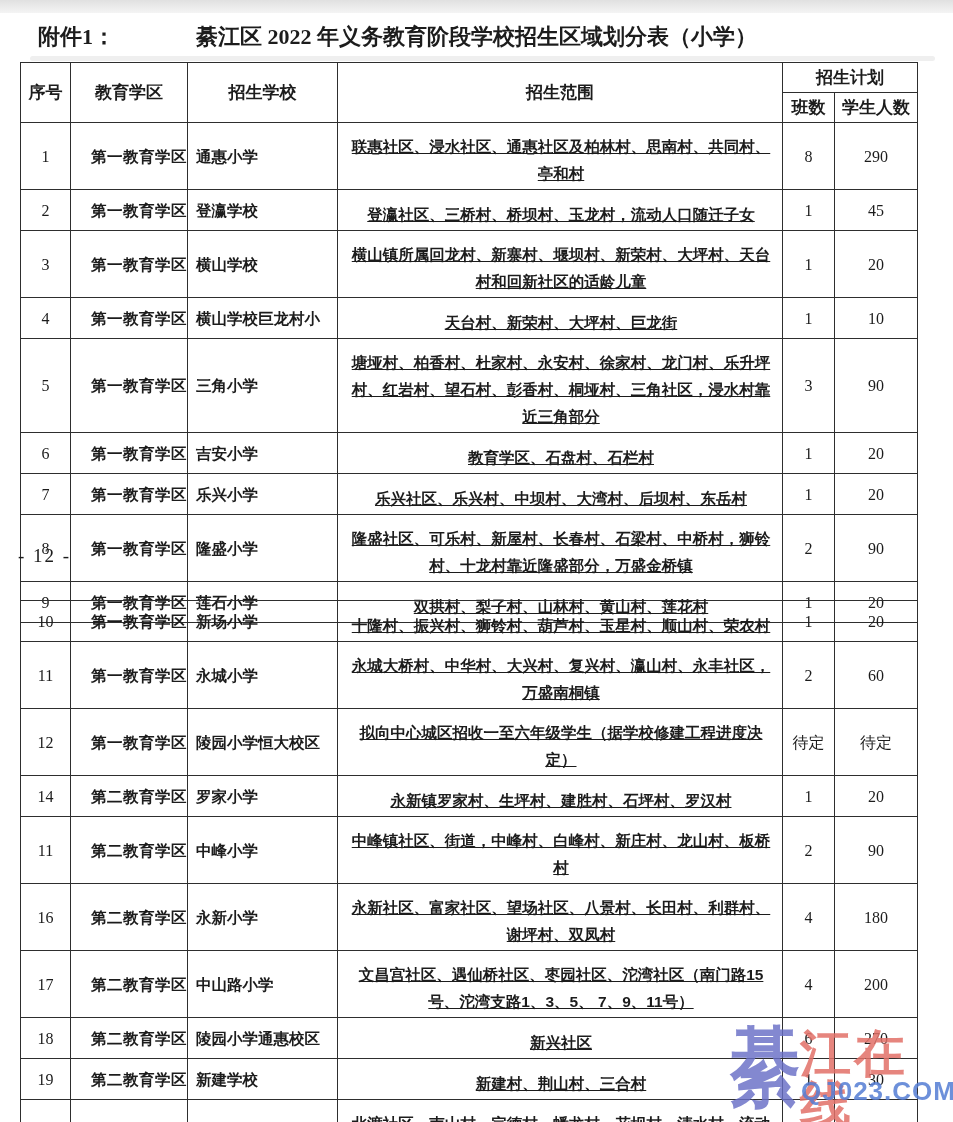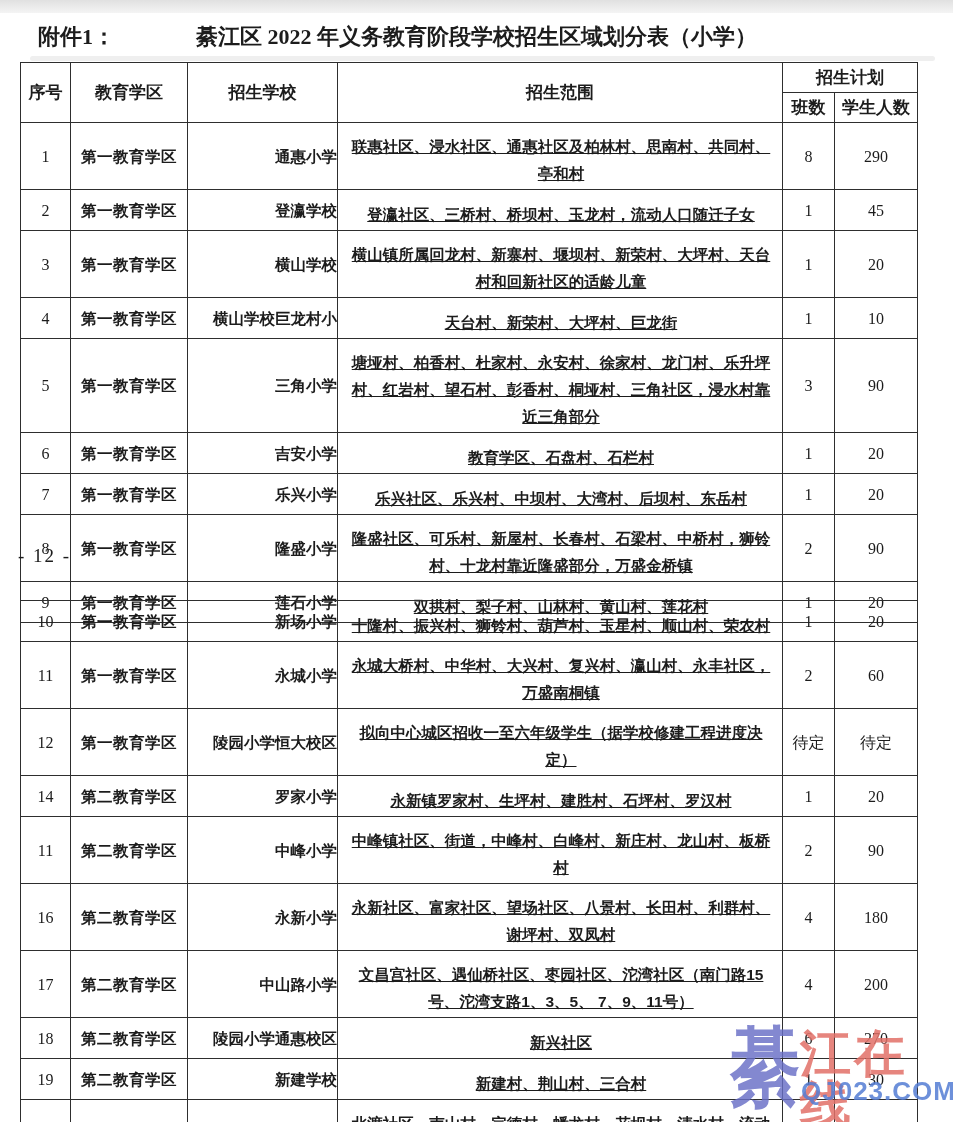--- a/index.html
+++ b/index.html
@@ -35,22 +35,22 @@
   .doc-table th {
     font-size:17px; font-weight:bold; text-align:center; padding:1px 0; height:27px;
   }
   .doc-table td {
     font-size:15.5px; line-height:27px; height:28px; vertical-align:middle;
     padding:1px 0;
   }
   td.c-seq, td.c-classes, td.c-students {
     text-align:center; font-family:"Liberation Serif", serif; font-size:16px; font-weight:normal;
   }
-  td.c-district { text-align:center; font-weight:600; letter-spacing:.5px; }
-  td.c-school  { text-align:right; padding-left:8px; font-weight:600; }
+  td.c-district { text-align:right; font-weight:600; letter-spacing:.5px; }
+  td.c-school  { text-align:left; padding-left:8px; font-weight:600; }
   td.c-range   { text-align:center; padding:10px 6px 2px 8px; font-weight:600;text-decoration:underline; }
 
   .page-number {
     position:absolute; left:18px; top:545px;
     font-family:"Liberation Serif", serif; font-size:19px; letter-spacing:2px;
   }
 
   .watermark { position:absolute; pointer-events:none; z-index:6; font-weight:bold; }
   .wm-char {
     left:730px; top:1024px; font-size:86px; line-height:1;

